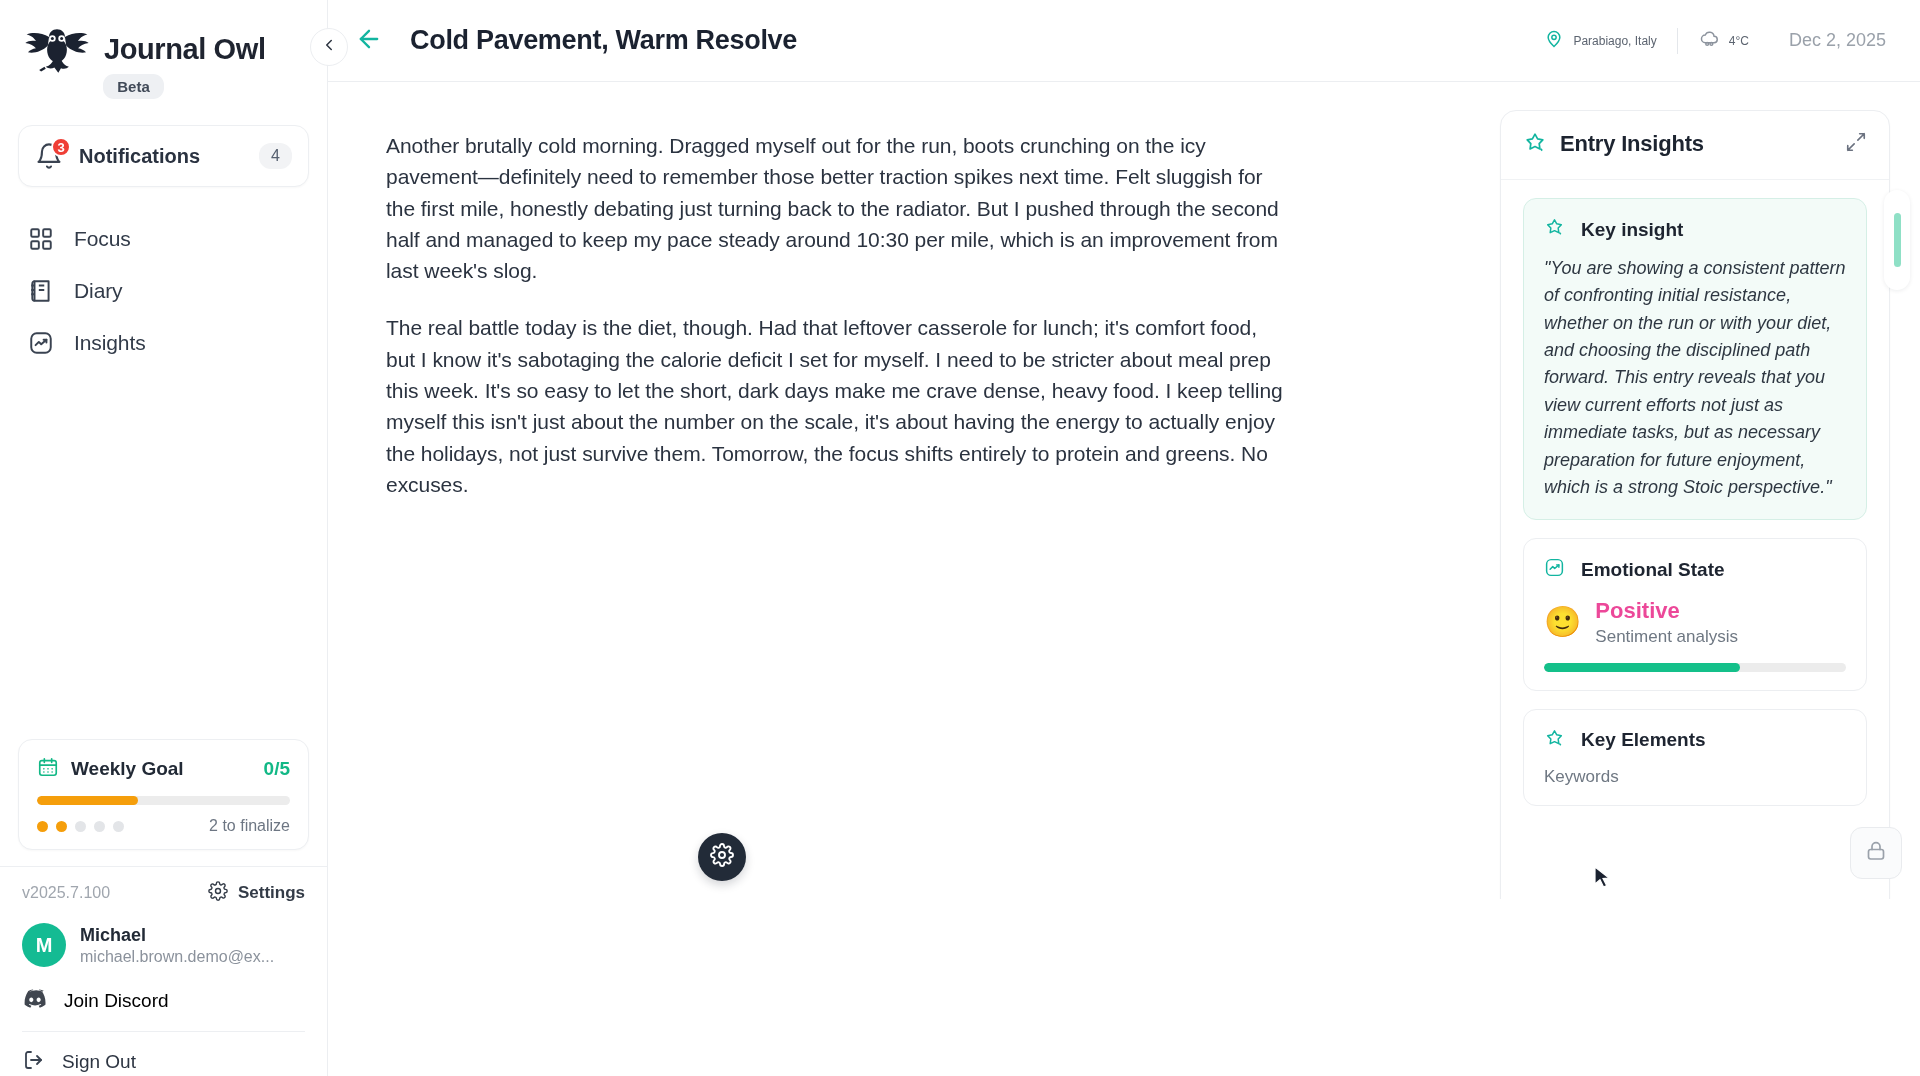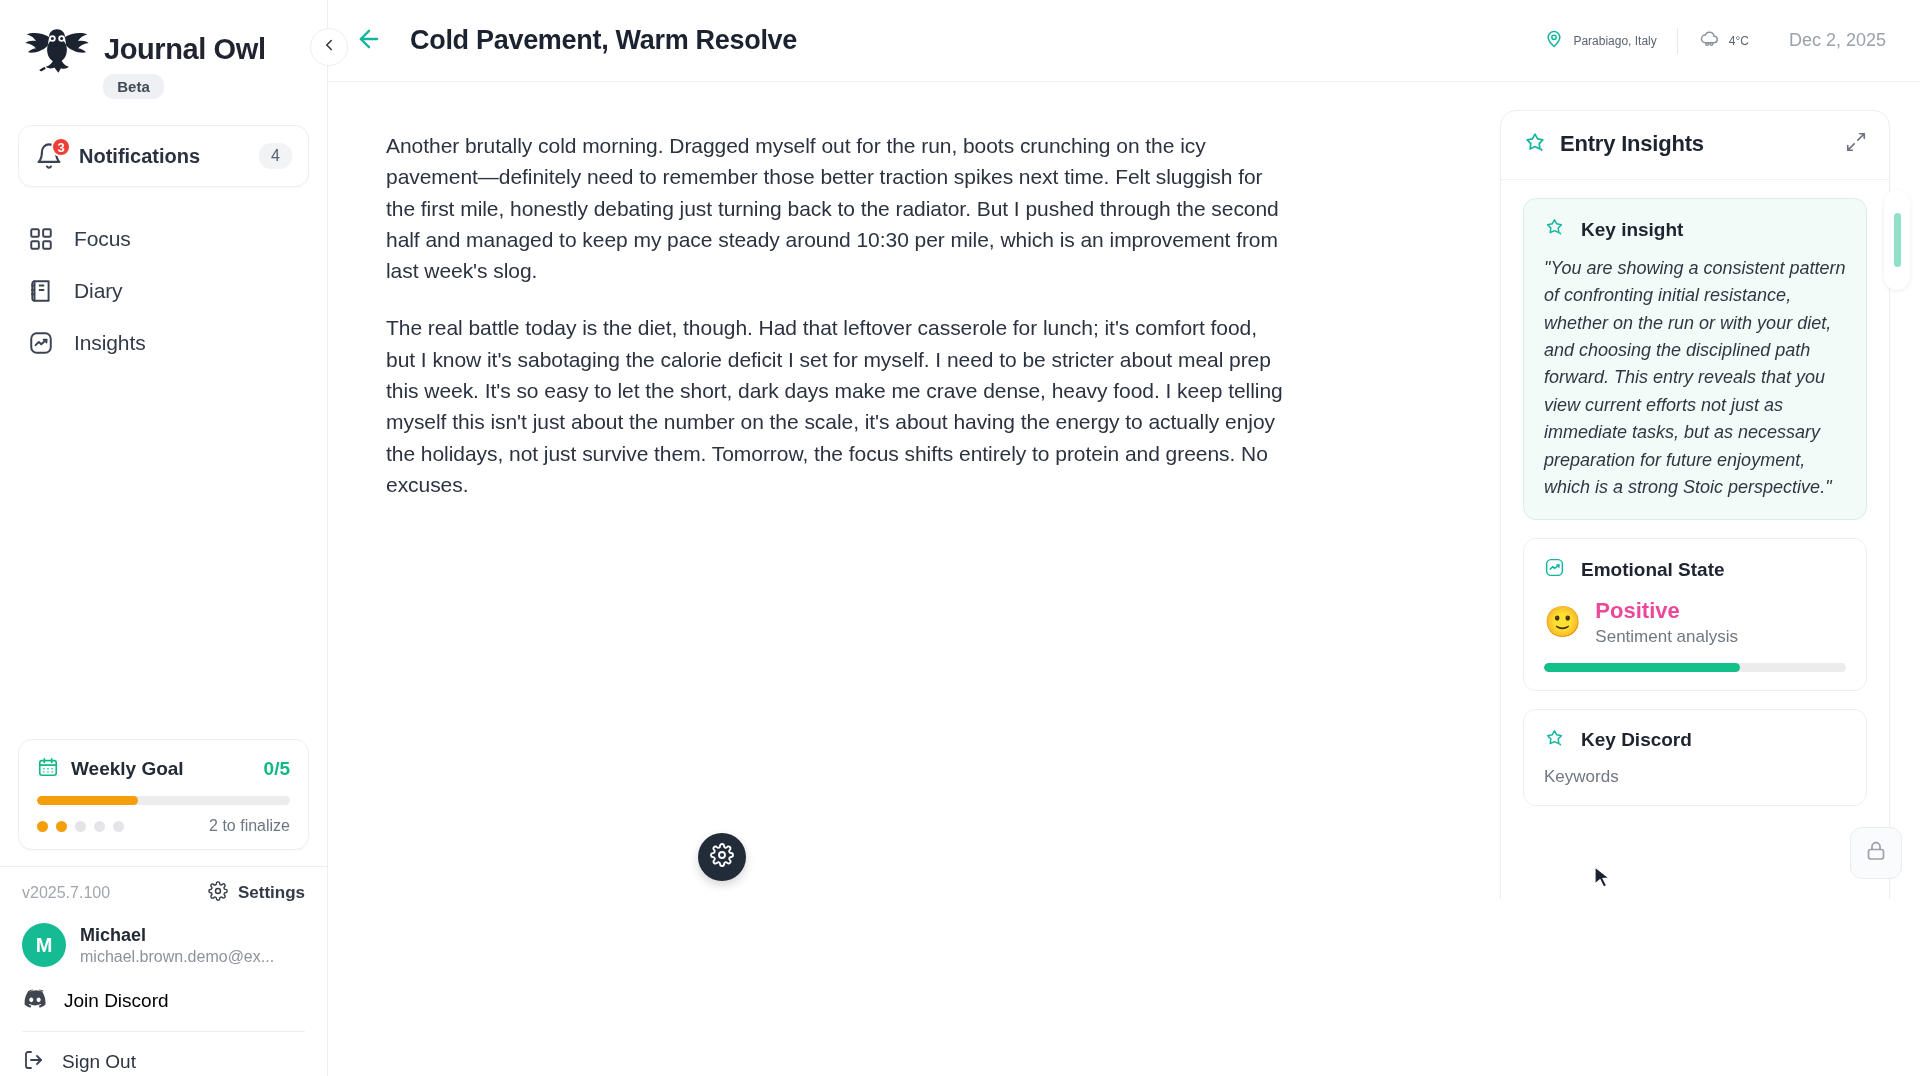--- a/index.html
+++ b/index.html
@@ -441,21 +441,21 @@
             </div>
 
             <div class="card">
               <div class="card-head">
                 <span>
                   <svg viewBox="0 0 24 24" width="21" height="21" fill="none" stroke="#12b5a0" stroke-width="1.7" stroke-linejoin="round">
                     <path d="M12 3.2l2.6 4.6 5.2 1-3.6 3.9.7 5.2-4.9-2.3-4.9 2.3.7-5.2L4.2 8.8l5.2-1z"></path>
                     <path d="M17.6 17.8l1.6 1.8"></path>
                   </svg>
                 </span>
-                <span class="card-title">Key Discord</span>
+                <span class="card-title">Key Elements</span>
               </div>
               <div class="kw-label">Keywords</div>
             </div>
 
           </div>
         </div>
       </div>
 
       <div class="scroll-track">
         <div class="scroll-thumb"></div>

